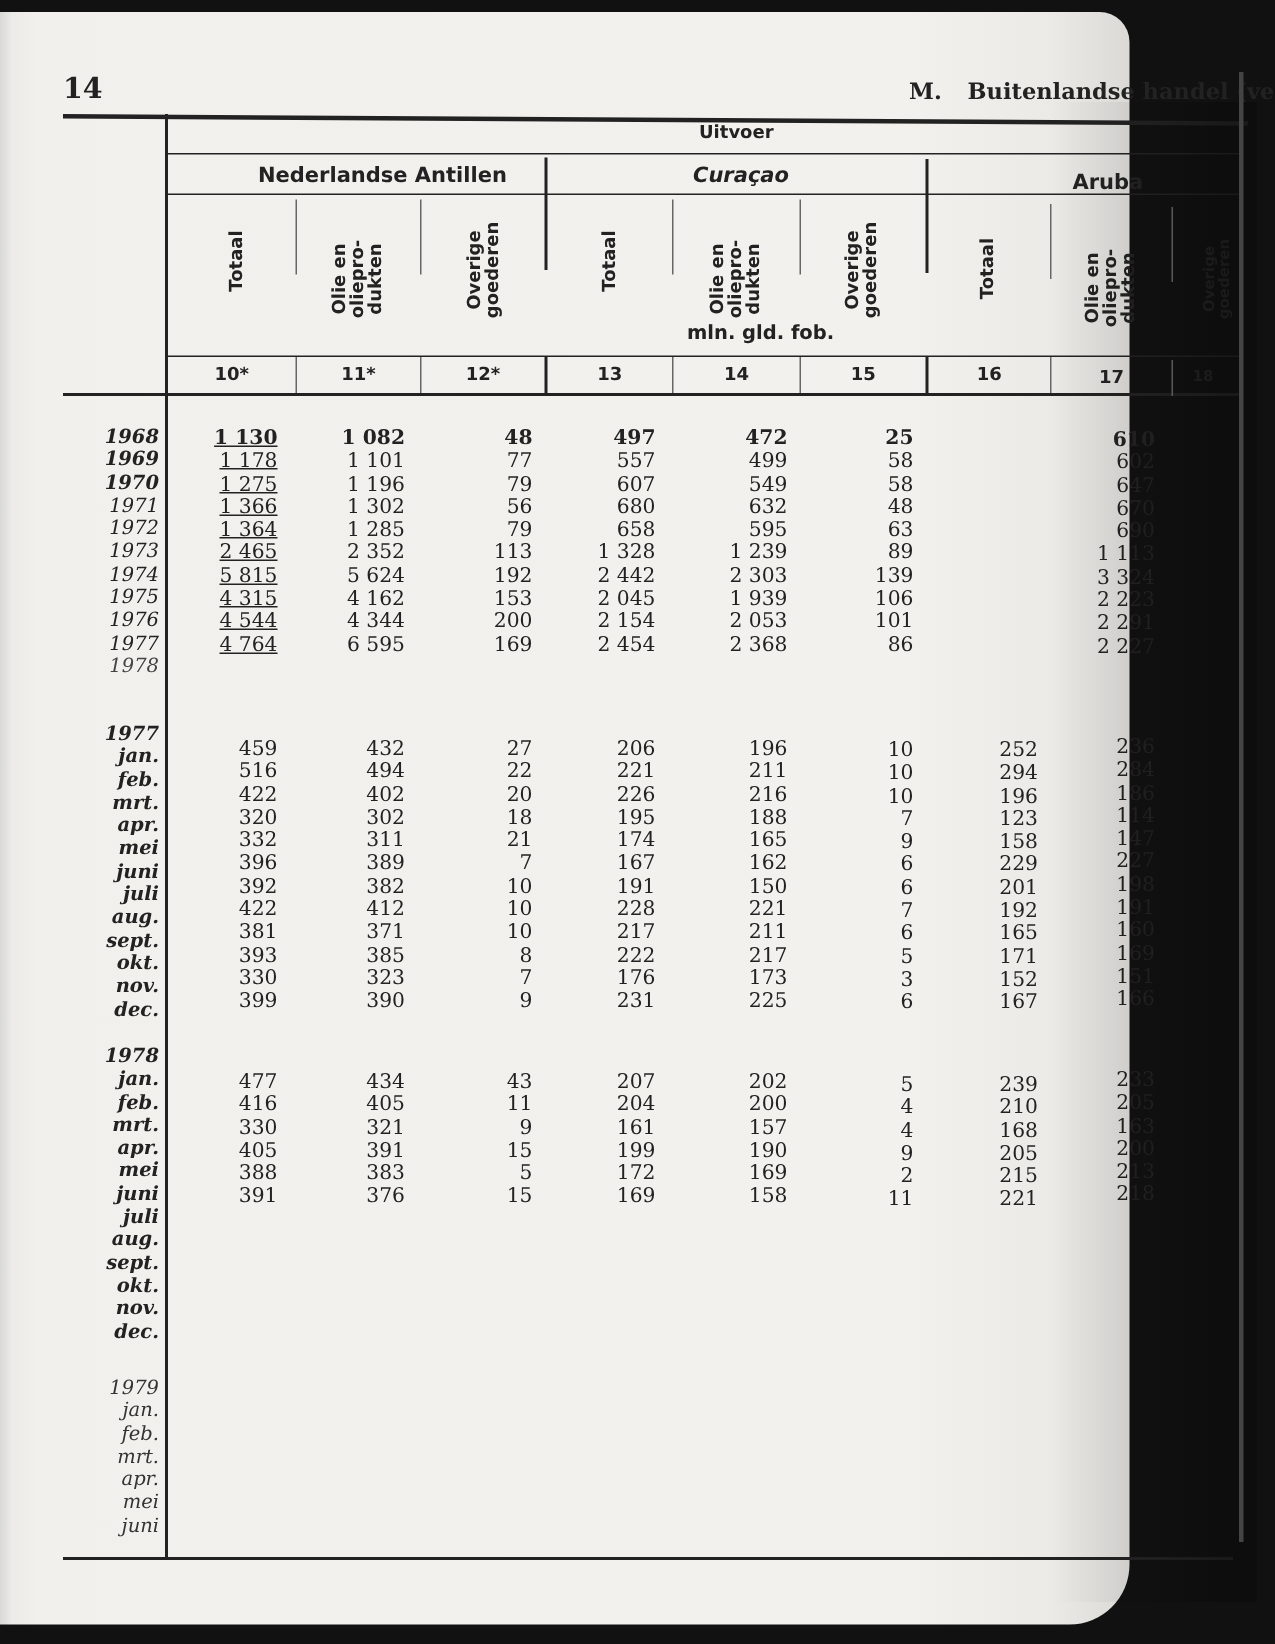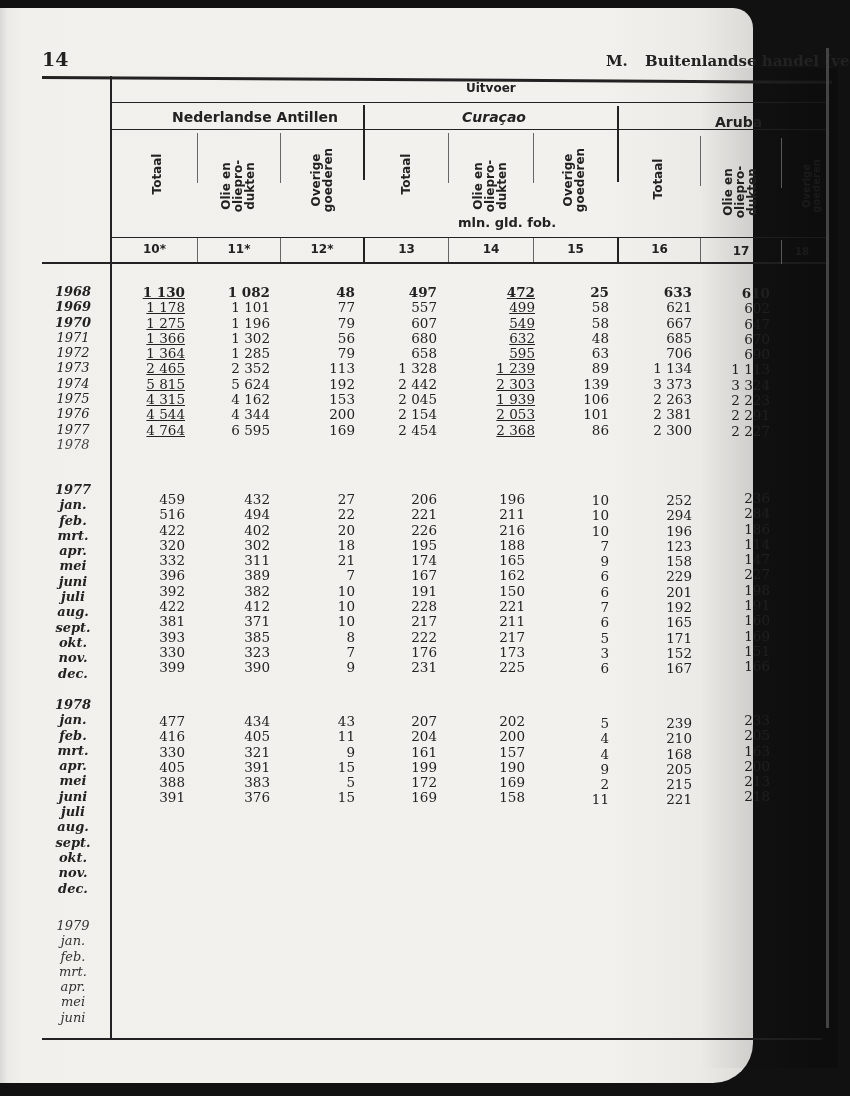--- a/index.html
+++ b/index.html
@@ -18,21 +18,21 @@
   .running-head { position: absolute; left: 606px; top: 44px; font-size: 15px; font-weight: bold; color: #222; white-space: nowrap; }
   .running-head .m { margin-right: 12px; }
   .rule { position: absolute; background: #222; }
   .hdr { font-family: "DejaVu Sans", sans-serif; font-weight: bold; color: #222; position: absolute; white-space: nowrap; }
   .vtxt {
     position: absolute; transform: rotate(-90deg); transform-origin: center center;
     font-family: "DejaVu Sans", sans-serif; font-weight: bold; font-size: 12px; line-height: 12px;
     color: #222; text-align: center; white-space: pre;
   }
   .colnum { position: absolute; font-family: "DejaVu Sans", sans-serif; font-weight: bold; font-size: 12px; color: #222; text-align: center; }
-  .stub { position: absolute; left: 40px; width: 66px; font-family: "DejaVu Serif", serif; font-style: italic; font-size: 13px; line-height: 15.3px; color: #222; text-align: center; }
+  .stub { position: absolute; left: 40px; width: 66px; font-family: "DejaVu Serif", serif; font-style: italic; font-size: 13px; line-height: 15.3px; color: #222; text-align: right; }
   .stub div { height: 15.3px; }
   .stub .b { font-weight: bold; }
   .col { position: absolute; font-family: "DejaVu Serif", serif; font-size: 13.5px; line-height: 15.3px; color: #222; text-align: right; }
   .col div { height: 15.3px; white-space: nowrap; }
   .col .b { font-weight: bold; }
   .fade { position: absolute; left: 700px; top: 60px; width: 138px; height: 1000px; background: linear-gradient(90deg, rgba(0,0,0,0) 0, rgba(0,0,0,0.06) 60px, rgba(0,0,0,0.25) 120px); pointer-events: none; }
   .spine { position: absolute; left: 826px; top: 40px; width: 3px; height: 980px; background: #444; }
 </style>
 </head>
 <body>
@@ -202,21 +202,21 @@
     <div>557</div>
     <div>607</div>
     <div>680</div>
     <div>658</div>
     <div>1 328</div>
     <div>2 442</div>
     <div>2 045</div>
     <div>2 154</div>
     <div>2 454</div>
   </div>
-  <div class="col" style="left:470px; top:277px; width:65px;text-decoration:underline;">
+  <div class="col" style="left:460px; top:277px; width:65px;">
     <div class="b">472</div>
     <div>499</div>
     <div>549</div>
     <div>632</div>
     <div>595</div>
     <div>1 239</div>
     <div>2 303</div>
     <div>1 939</div>
     <div>2 053</div>
     <div>2 368</div>
@@ -225,32 +225,20 @@
     <div class="b">25</div>
     <div>58</div>
     <div>58</div>
     <div>48</div>
     <div>63</div>
     <div>89</div>
     <div>139</div>
     <div>106</div>
     <div>101</div>
     <div>86</div>
-  </div>
-  <div class="col" style="left:630px; top:277px; width:62px;">
-    <div class="b">633</div>
-    <div>621</div>
-    <div>667</div>
-    <div>685</div>
-    <div>706</div>
-    <div>1 134</div>
-    <div>3 373</div>
-    <div>2 263</div>
-    <div>2 381</div>
-    <div>2 300</div>
   </div>
   <div class="col" style="left:712px; top:278px; width:58px;">
     <div class="b">610</div>
     <div>602</div>
     <div>647</div>
     <div>670</div>
     <div>690</div>
     <div>1 113</div>
     <div>3 324</div>
     <div>2 223</div>

